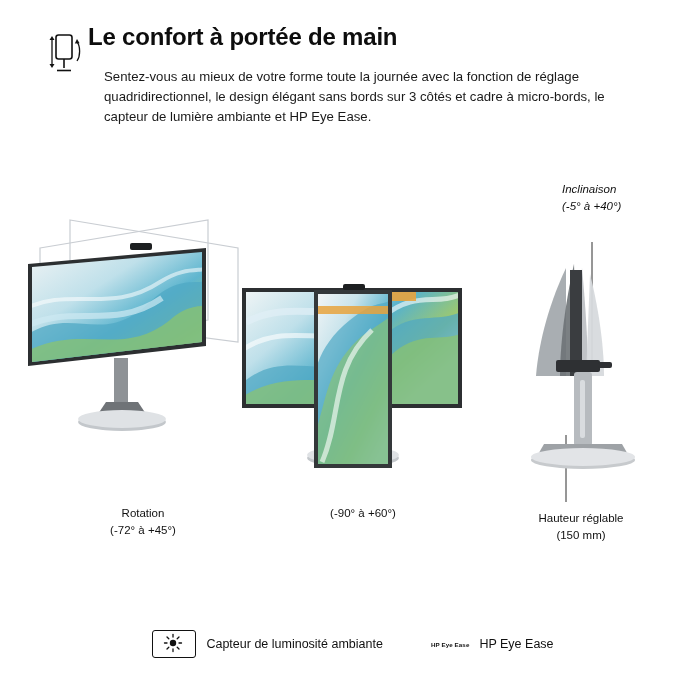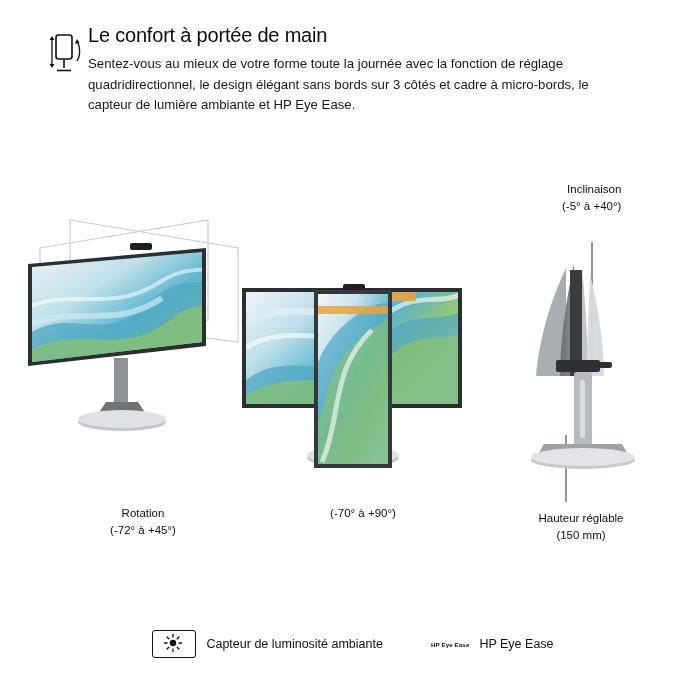--- a/index.html
+++ b/index.html
@@ -27,31 +27,31 @@
   }
   .header-icon {
     width: 44px;
     flex: 0 0 44px;
     padding-top: 6px;
   }
   .header-text {
     flex: 1;
   }
   .title {
-    font-size: 20px;
-    font-weight: 400;
+    font-size: 24px;
+    font-weight: 700;
     letter-spacing: -0.2px;
     margin: 0 0 8px 0;
     line-height: 1.12;
     color: #0d0d0d;
   }
   .subtitle {
     font-size: 13.2px;
     line-height: 1.53;
-    margin: 0;
+    margin: 16px;
     color: #1a1a1a;
     max-width: 540px;
   }
 
   
   .figures {
     position: absolute;
     top: 190px;
     left: 0;
     right: 0;
@@ -232,21 +232,21 @@
         <rect x="88" y="104" width="70" height="170" fill="url(#scrP)"></rect>
         <g clip-path="url(#clipP)">
           <path d="M60 260 C90 210, 70 170, 120 130 C150 106, 150 120, 170 104 L170 280 L60 280 Z" fill="#4fa8c4" opacity="0.7"></path>
           <path d="M70 275 C100 230, 86 186, 132 146 L170 120 L170 280 L70 280 Z" fill="#8dc46a" opacity="0.6"></path>
           <path d="M92 272 C112 226, 100 180, 142 140" stroke="#ffffff" stroke-width="5" fill="none" opacity="0.6"></path>
           <rect x="88" y="116" width="70" height="8" fill="#e8a33d" opacity="0.85"></rect>
         </g>
       </svg>
     </div>
     <div class="fig-caption">
-      <div>(-70° à +90°)</div>
+      <div>(-90° à +60°)</div>
     </div>
   </div>
 
   <div class="figure fig-height">
     <div class="stage">
       <svg width="230" height="320" viewBox="0 0 230 320" xmlns="http://www.w3.org/2000/svg">
 
         <path d="M122 52 L122 170" stroke="#2f2f2f" stroke-width="1"></path>
 
         <path d="M96 245 L96 312" stroke="#2f2f2f" stroke-width="1"></path>
@@ -263,21 +263,21 @@
 
         <rect x="104" y="182" width="18" height="74" rx="3" fill="#b7bbbf"></rect>
         <rect x="110" y="190" width="5" height="58" rx="2" fill="#d9dcdf"></rect>
 
         <path d="M74 254 L152 254 L160 268 L66 268 Z" fill="#9ea2a6"></path>
         <ellipse cx="113" cy="270" rx="52" ry="9" fill="#c7cacd"></ellipse>
         <ellipse cx="113" cy="267" rx="52" ry="9" fill="#e2e4e7"></ellipse>
       </svg>
     </div>
 
-    <div style="position:absolute; top:-9px; left:92px; font-size:11.5px; line-height:1.45; text-align:right;">
+    <div style="position:absolute; top:-9px; left:92px; font-size:11.5px; line-height:1.45; text-align:left;font-style:italic;">
       <div>Inclinaison</div>
       <div>(-5° à +40°)</div>
     </div>
 
     <div class="fig-caption" style="left:-18px; right:10px;">
       <div>Hauteur réglable</div>
       <div>(150 mm)</div>
     </div>
   </div>
 

